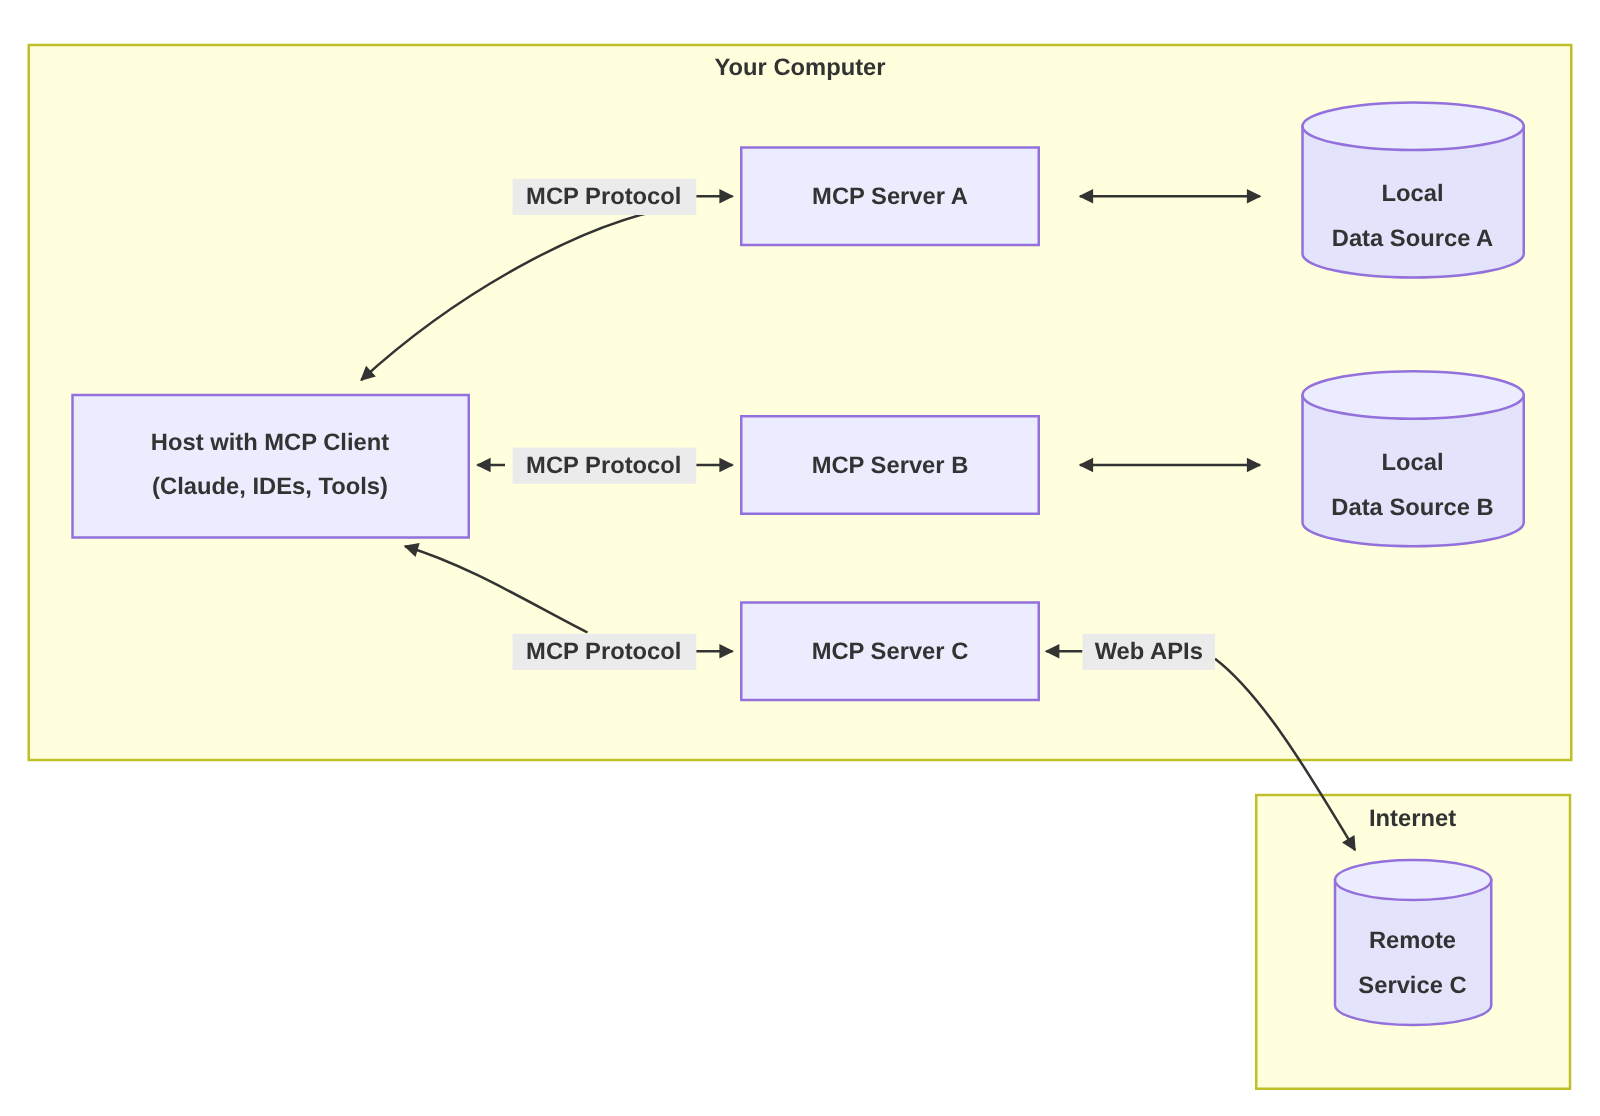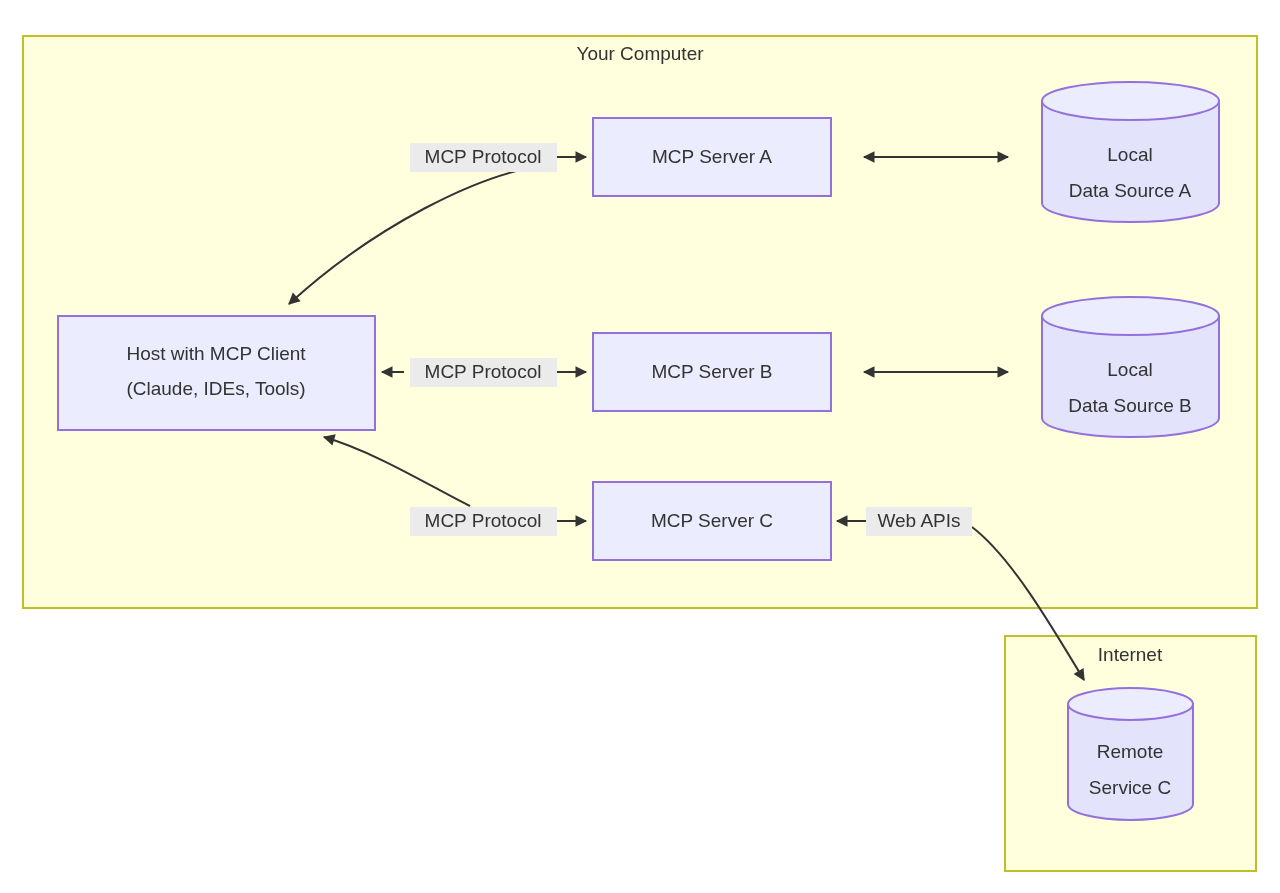--- a/index.html
+++ b/index.html
@@ -12,20 +12,21 @@
     height: 893px;
     font-family: "Liberation Sans", sans-serif;
     position: relative;
     overflow: hidden;
   }
   #diagram-root {
     position: absolute;
     left: 0; top: 0;
     width: 1280px;
     height: 893px;
+    font-weight: bold;
   }
   svg.canvas {
     position: absolute;
     left: 0; top: 0;
     width: 1280px;
     height: 893px;
     display: block;
   }
   .node-label {
     font-family: "Liberation Sans", sans-serif;

